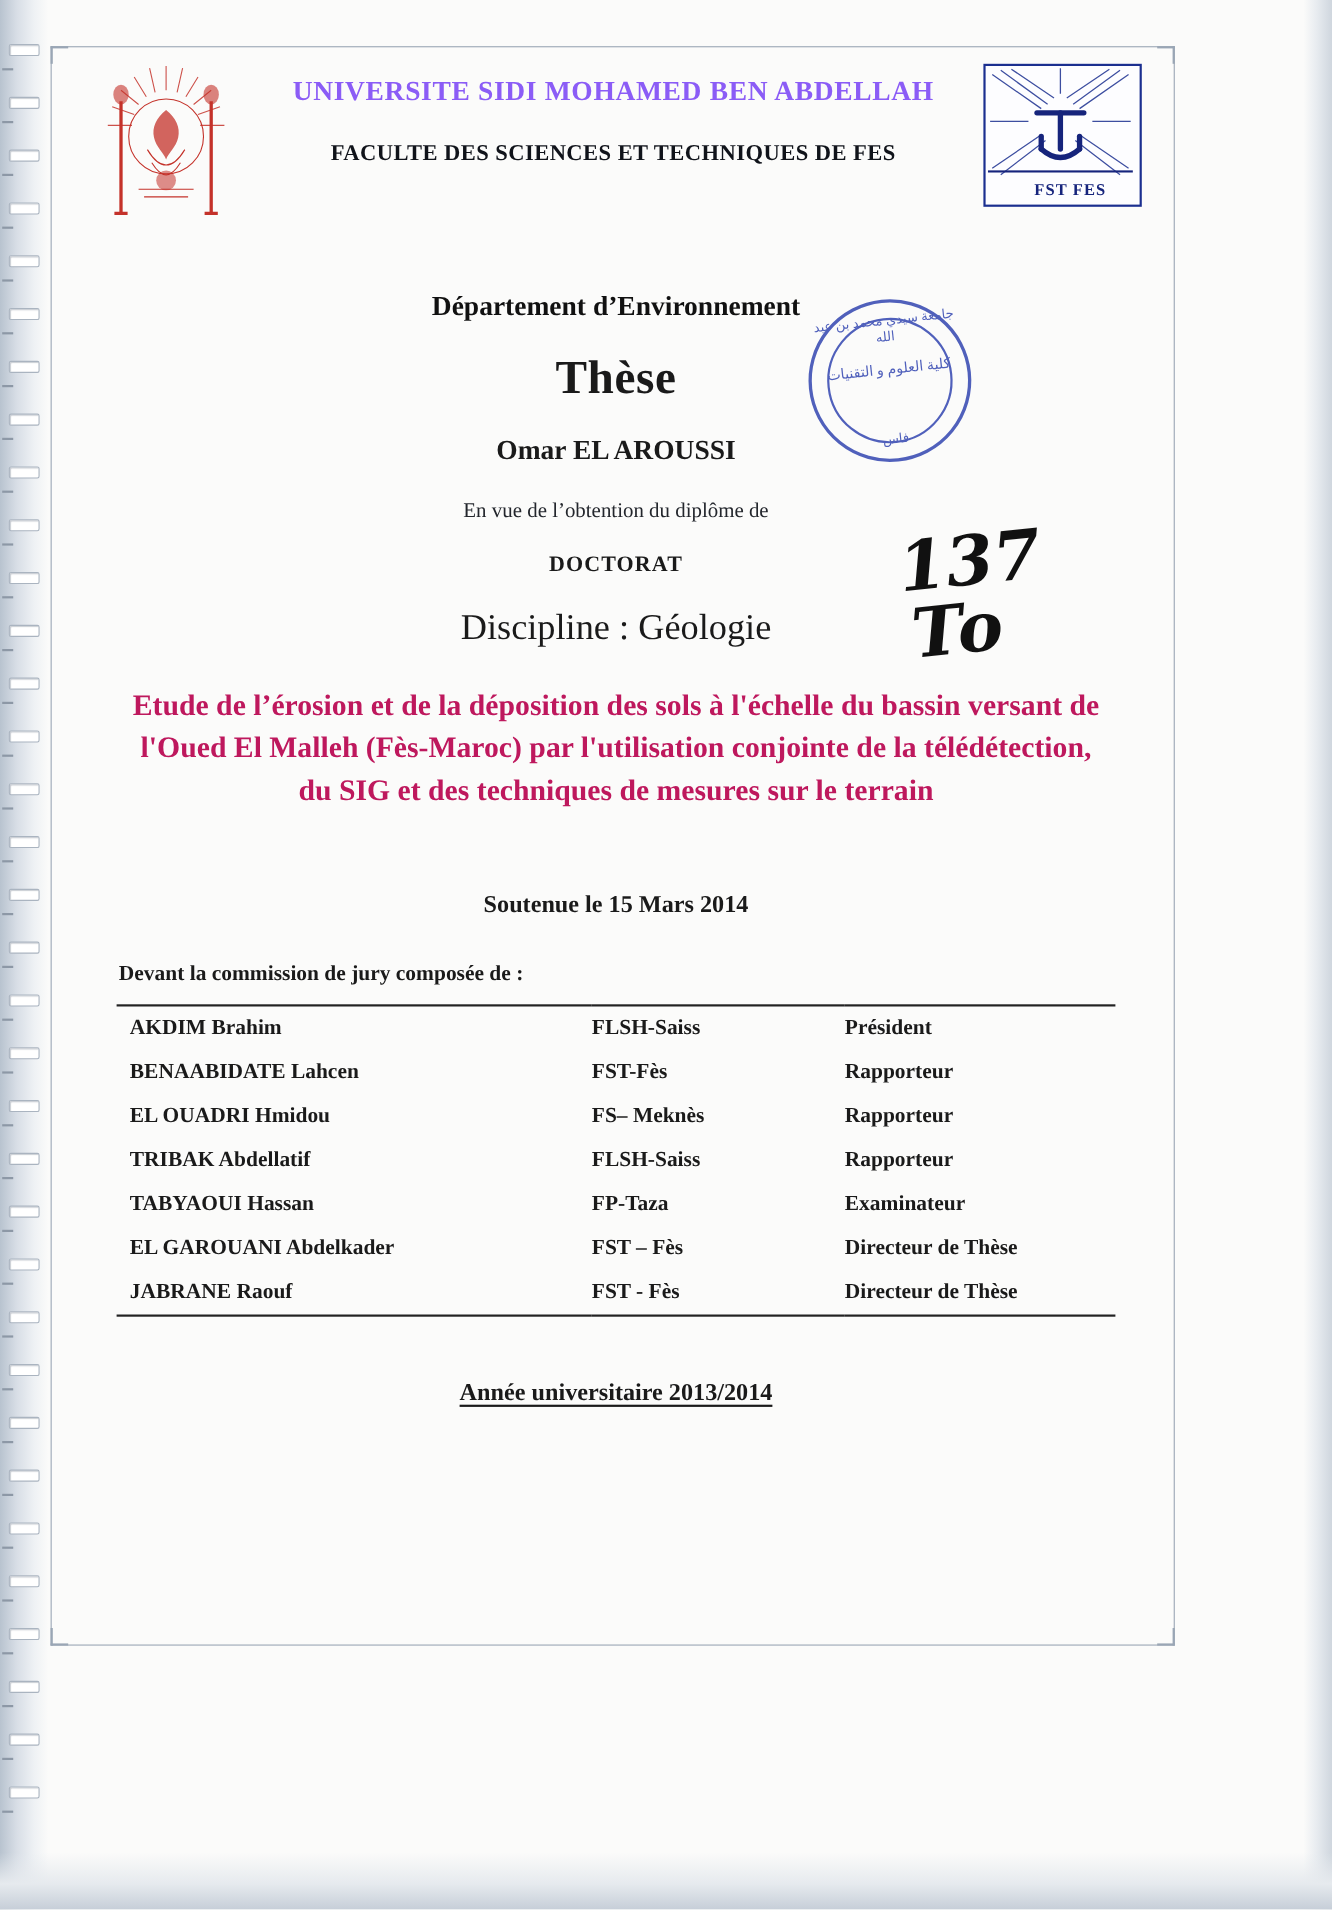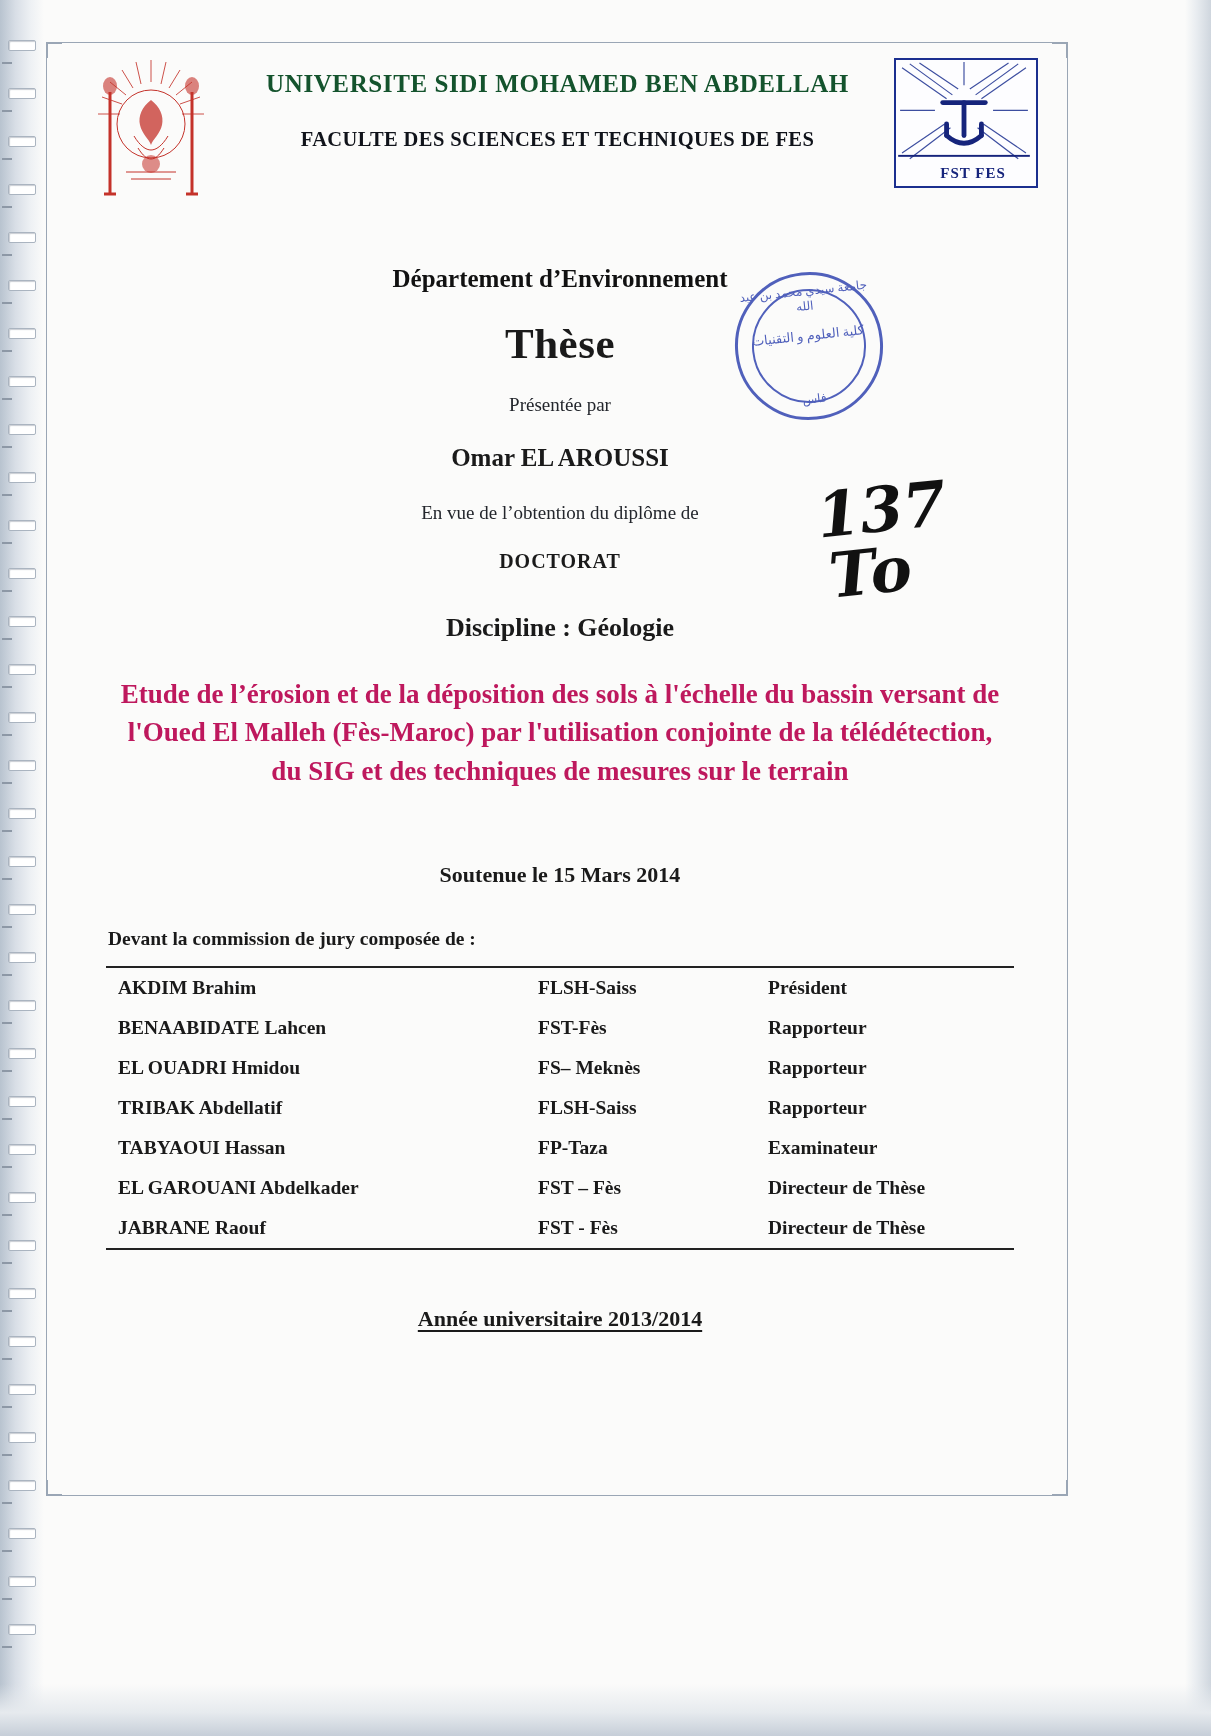--- a/index.html
+++ b/index.html
@@ -129,21 +129,21 @@
     left: 170px;
     right: 175px;
     top: 22px;
     text-align: center;
   }
   .uni-title {
     font-family: "Liberation Serif", serif;
     font-weight: bold;
     font-size: 25px;
     letter-spacing: 0.6px;
-    color: #14532d;
+    color: #8b5cf6;
   }
   .fac-title {
     margin-top: 30px;
     font-family: "Liberation Serif", serif;
     font-weight: bold;
     font-size: 20.5px;
     letter-spacing: 0.4px;
     color: #10131a;
     text-align: center;
   }
@@ -185,23 +185,23 @@
     color: #23262c;
   }
   .doctorat {
     margin-top: 26px;
     font-size: 20px;
     font-weight: bold;
     letter-spacing: 1px;
     text-align: center;
   }
   .discipline {
-    margin-top: 40px;
-    font-size: 26px;
-    font-weight: bold;
+    margin-top: 28px;
+    font-size: 33px;
+    font-weight: normal;
   }
   .thesis-title {
     margin: 32px auto 0 auto;
     width: 880px;
     font-size: 27px;
     font-weight: bold;
     line-height: 1.42;
     color: #be185d;
   }
   .soutenue {
@@ -436,21 +436,20 @@
           <path d="M88 78 v-12"></path>
         </g>
         <rect x="2" y="98" width="136" height="2" fill="#16247c"></rect>
       </svg>
       <div class="fst-label">FST FES</div>
     </div>
   </div>
 
   <div class="center dept">Département d’Environnement</div>
   <div class="center these">Thèse</div>
-  <div class="center presentee">Présentée par</div>
   <div class="center author">Omar EL AROUSSI</div>
   <div class="center envue">En vue de l’obtention du diplôme de</div>
   <div class="center doctorat">DOCTORAT</div>
   <div class="center discipline">Discipline : Géologie</div>
 
   <div class="center thesis-title">Etude de l’érosion et de la déposition des sols à l'échelle du bassin versant de l'Oued El Malleh (Fès-Maroc) par l'utilisation conjointe de la télédétection, du SIG et des techniques de mesures sur le terrain</div>
 
   <div class="center soutenue">Soutenue le 15 Mars 2014</div>
 
   <div class="jury-intro">Devant la commission de jury composée de :</div>

